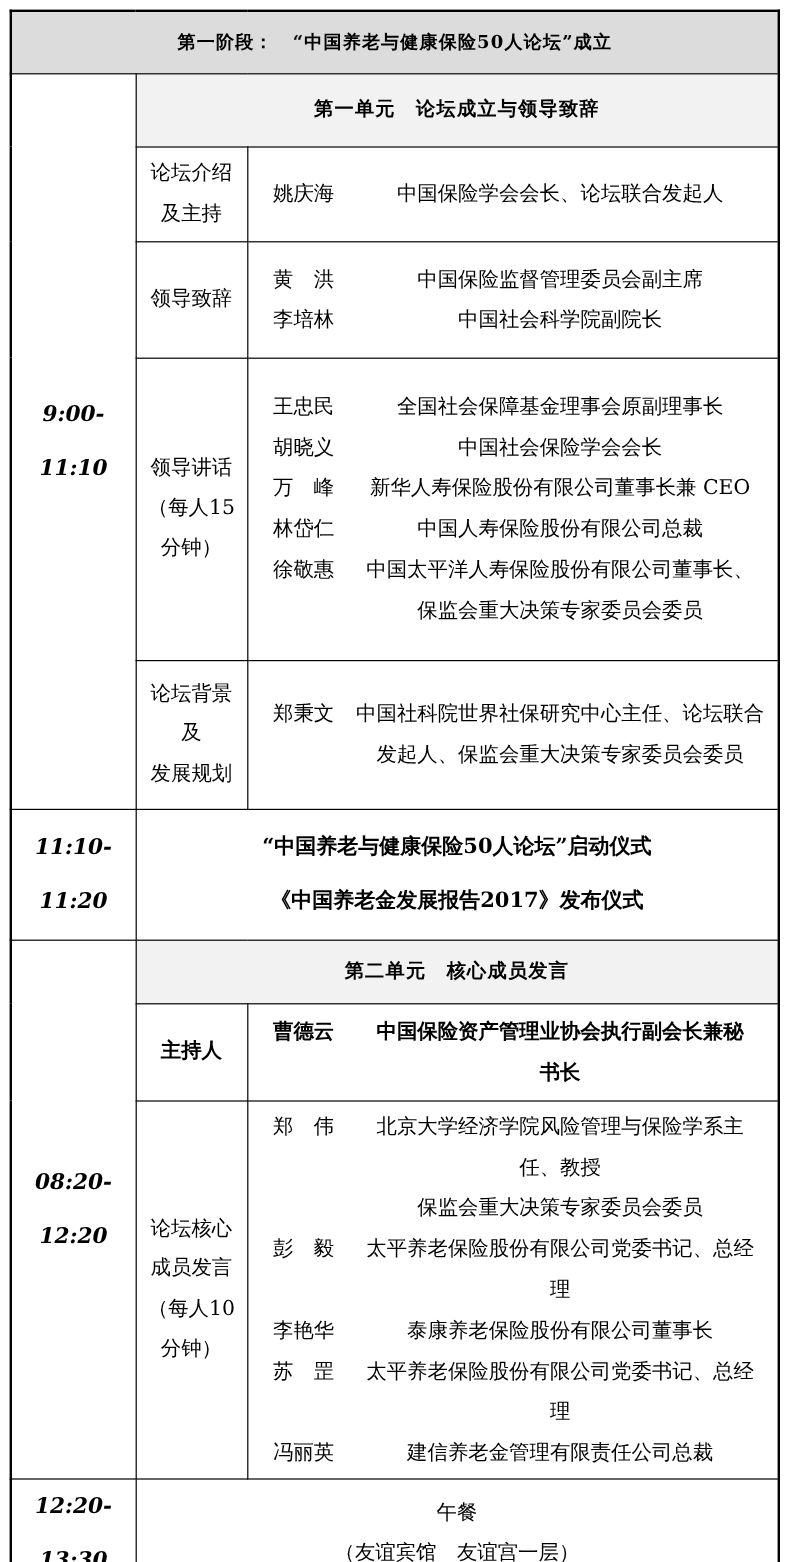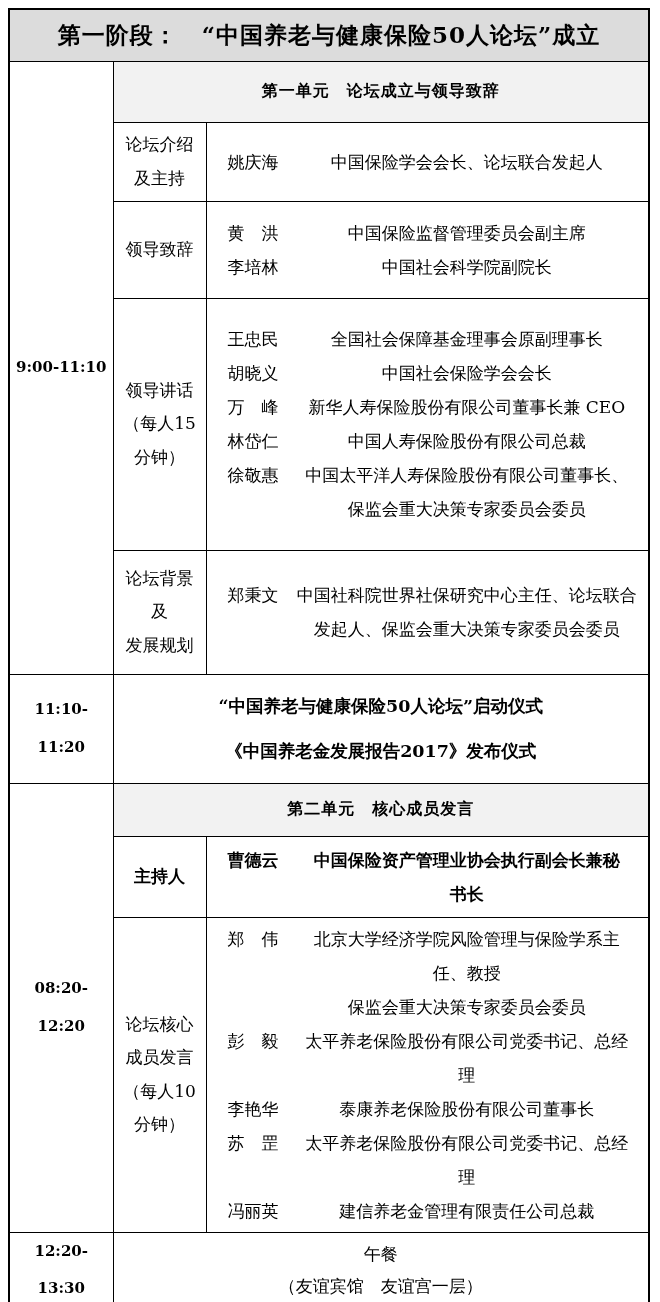--- a/index.html
+++ b/index.html
@@ -40,36 +40,37 @@
   .r-ceremony { height: 109px; }
   .r-unit2    { height: 53px; }
   .r-s5       { height: 81px; font-weight: bold; }
   .r-s6       { height: 302px; }
   .r-lunch    { height: 62px; }
 
   .phase-header {
     background: #dcdcdc;
     text-align: center;
     font-weight: bold;
-    font-size: 23px;
+    font-size: 15px;
     letter-spacing: 1px;
   }
   .unit-header {
     background: #f2f2f2;
     text-align: center;
     font-weight: bold;
     font-size: 16px;
     letter-spacing: 1px;
   }
   .time-cell {
     text-align: center;
     font-weight: bold;
-    font-size: 15px;
+    font-size: 18px;
     white-space: pre-line;
     line-height: 2.5;
+    font-style: italic;
   }
   .session-cell {
     text-align: center;
     font-size: 17px;
     white-space: pre-line;
     line-height: 1.95;
     padding: 2px 2px;
   }
   .speakers-cell {
     padding: 4px 4px 4px 10px;

